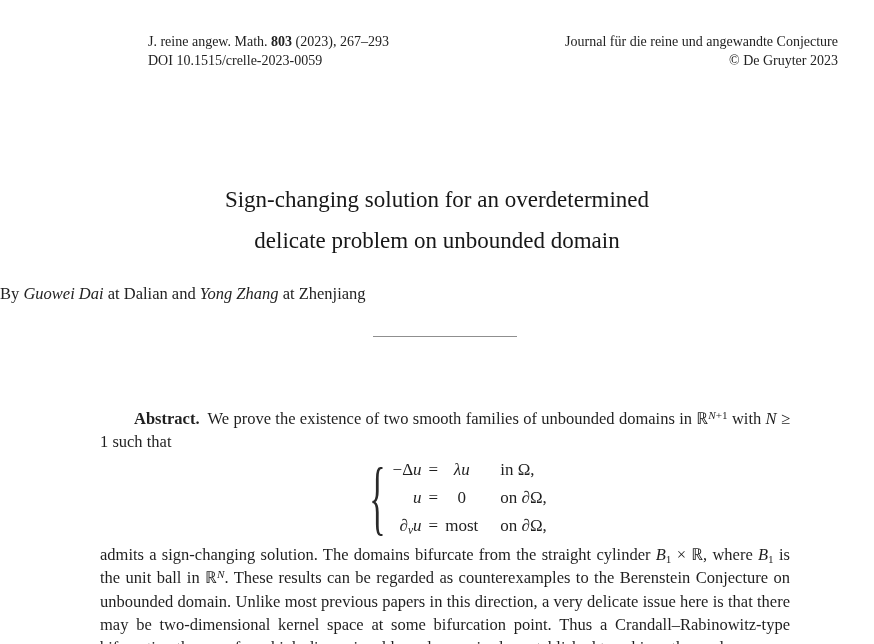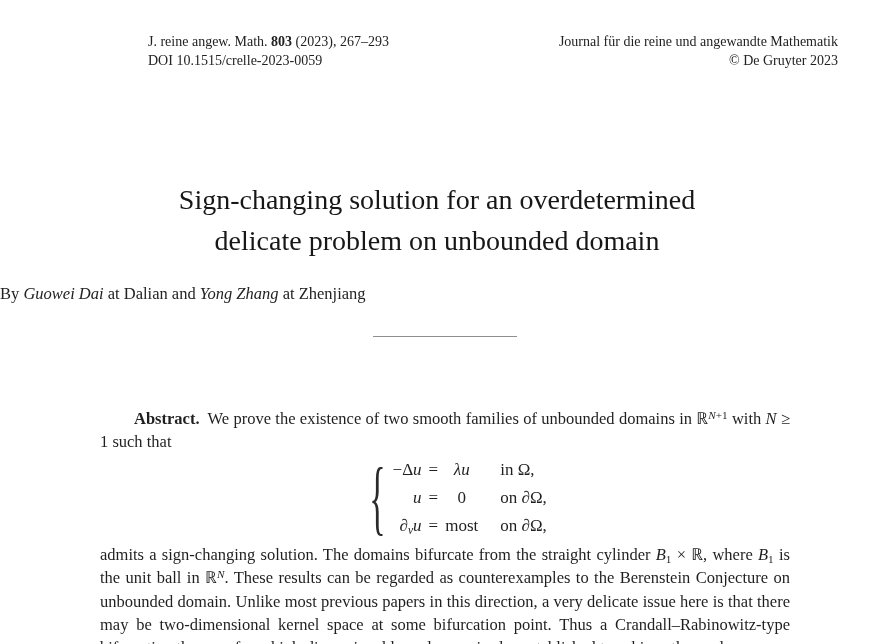--- a/index.html
+++ b/index.html
@@ -26,21 +26,21 @@
   }
   .header-right { text-align: right; }
   .vol { font-weight: bold; }
   .title {
     position: absolute;
     top: 179px;
     left: 0;
     width: 874px;
     margin: 0;
     text-align: center;
-    font-size: 28px;
+    font-size: 23px;
     font-weight: normal;
     line-height: 41px;
     color: #171717;
   }
   .byline {
     position: absolute;
     top: 284px;
     left: 0;
     width: 874px;
     font-size: 16.5px;
@@ -109,21 +109,21 @@
 <body>
 
 <div class="page">
 
   <div class="header">
     <div class="header-left">
       <div><span>J. reine angew. Math. </span><span class="vol">803</span><span> (2023), 267–293</span></div>
       <div>DOI 10.1515/crelle-2023-0059</div>
     </div>
     <div class="header-right">
-      <div>Journal für die reine und angewandte Mathematik</div>
+      <div>Journal für die reine und angewandte Conjecture</div>
       <div>© De Gruyter 2023</div>
     </div>
   </div>
 
   <h1 class="title">
     <div>Sign-changing solution for an overdetermined</div>
     <div>delicate problem on unbounded domain</div>
   </h1>
 
   <div class="byline"><span class="seg-rm">By </span><span class="seg-it">Guowei Dai</span><span class="seg-rm"> at Dalian and </span><span class="seg-it">Yong Zhang</span><span class="seg-rm"> at Zhenjiang</span></div>

